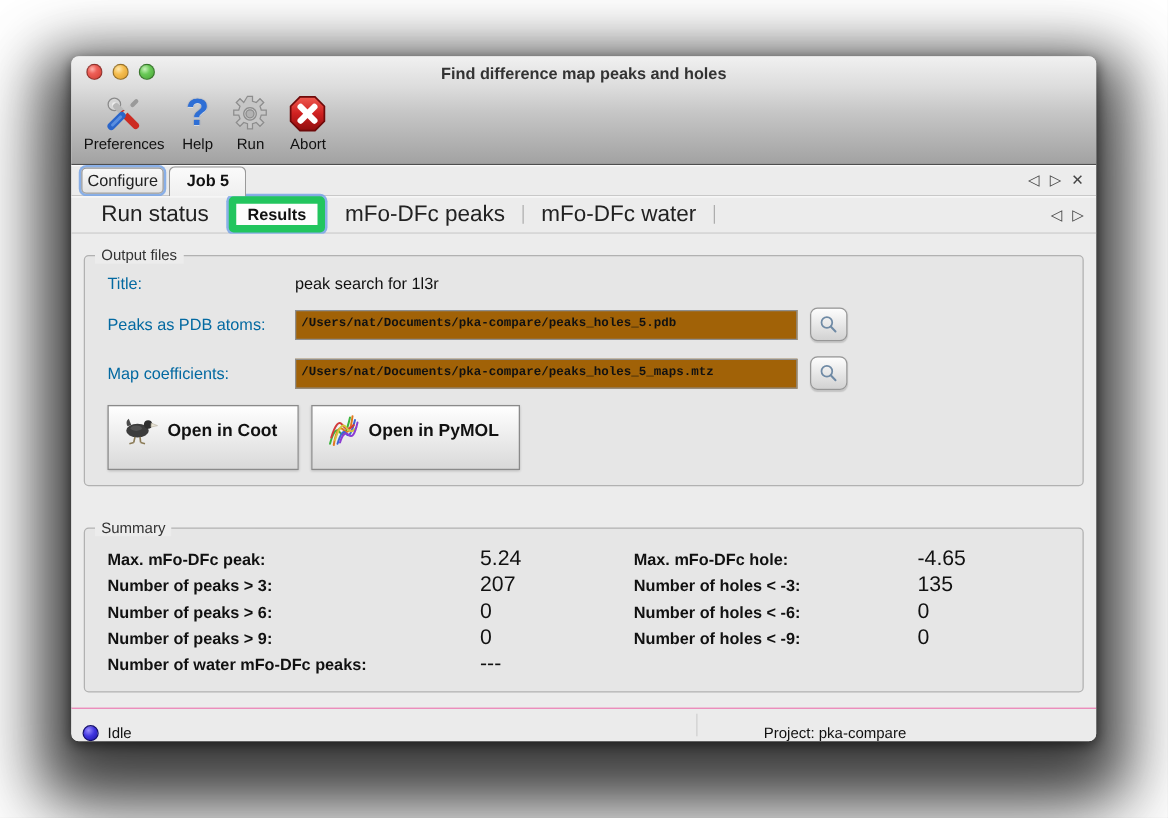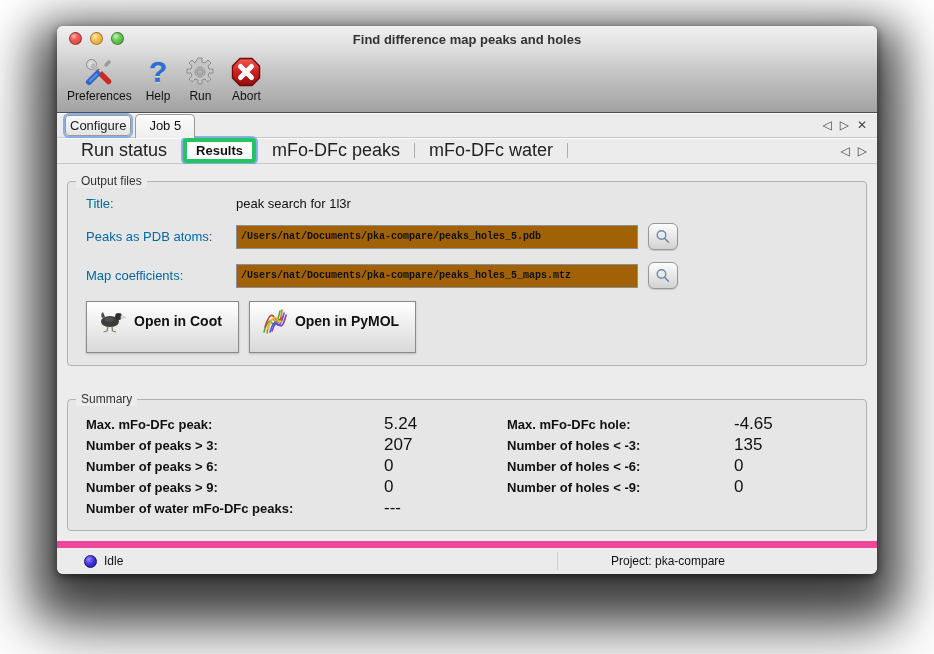--- a/index.html
+++ b/index.html
@@ -1,17 +1,17 @@
 <!DOCTYPE html>
 <html><head>
 <meta charset="utf-8">
 <style>
   html,body{margin:0;padding:0;background:#ffffff;width:934px;height:654px;overflow:hidden;
     font-family:"Liberation Sans",sans-serif;-webkit-font-smoothing:antialiased;}
-  .window{position:absolute;left:57px;top:26px;width:820px;height:548px;border-radius:6px;
+  .window{position:absolute;left:57px;top:45px;width:820px;height:548px;border-radius:6px;
     background:#ececec;overflow:hidden;
     box-shadow:0 20px 45px 22px rgba(0,0,0,0.62),0 40px 70px 18px rgba(0,0,0,0.38),0 3px 10px rgba(0,0,0,0.55);
     display:flex;flex-direction:column;}
   
   .chrome{background:linear-gradient(180deg,#f1f1f1 0px,#dcdcdc 25px,#c6c6c6 45px,#a2a2a2 100%);
     border-bottom:1px solid #4e4e4e;flex:0 0 86px;position:relative;}
   .titlebar{height:26px;position:relative;display:flex;align-items:center;}
   .lights{position:absolute;left:12px;top:6px;display:flex;gap:8px;}
   .light{width:13px;height:13px;border-radius:50%;border:1px solid rgba(0,0,0,.35);box-sizing:border-box;}
   .light.red{background:radial-gradient(circle at 35% 30%,#ffb3ad 0%,#ee6058 35%,#d03b30 100%);}
@@ -25,25 +25,25 @@
   .qmark{font-size:30px;font-weight:800;color:#2e6fd6;line-height:30px;
     text-shadow:0 1px 0 rgba(255,255,255,.55),0 0 1px #174a9e;}
   
   .tabrow{flex:0 0 24px;background:#ececec;display:flex;align-items:center;position:relative;
     border-bottom:1px solid #c8c8c8;box-shadow:inset 0 1px 0 #fafafa;}
   .tabrow1{padding-left:8px;}
   .tabrow2{flex-basis:25px;padding-left:12px;}
   .tab-config{font-size:13px;color:#222;background:linear-gradient(#fafafa,#e3e3e3);
     border:1px solid #9a9a9a;border-radius:4px;padding:2px 4px;margin-right:4px;
     box-shadow:0 0 0 2px rgba(120,165,230,.85);}
-  .tab-active-main{font-size:13px;font-weight:normal;color:#111;background:linear-gradient(#fbfbfb,#efefef);
+  .tab-active-main{font-size:13px;font-weight:bold;color:#111;background:linear-gradient(#fbfbfb,#efefef);
     border:1px solid #9a9a9a;border-bottom:none;border-radius:5px 5px 0 0;padding:3px 13px 5px;
     margin-bottom:-1px;position:relative;z-index:2;}
   .subtab{font-size:18px;color:#222;padding:0 12px;}
-  .subtab-active{font-size:13px;font-weight:bold;color:#111;background:#fdfdfd;border:4px solid #22c55e;
+  .subtab-active{font-size:13px;font-weight:bold;color:#111;background:#fdfdfd;border:6px solid #22c55e;
     border-radius:4px;padding:1px 9px;margin:0 4px;box-shadow:0 0 0 2px rgba(120,165,230,.85);}
   .vsep{width:1px;height:15px;background:#adadad;margin:0 2px;}
   .tabnav{position:absolute;right:10px;top:0;height:100%;display:flex;align-items:center;gap:8px;
     font-size:12px;color:#444;}
   .tabnav span{cursor:default;line-height:12px;}
   
   .content{flex:1 1 auto;background:#ececec;padding:4px 10px 0;position:relative;}
   .group{position:relative;border:1px solid #b1b1b1;border-radius:4px;background:#e6e6e6;
     margin-top:13px;}
   .group-label{position:absolute;top:-8px;left:8px;background:#ececec;padding:0 5px;
@@ -60,22 +60,22 @@
     box-shadow:0 1px 1px rgba(0,0,0,.15);}
   .btnrow{display:flex;gap:10px;margin-top:4px;}
   .bigbtn{height:38px;border:1px solid #8a8a8a;background:linear-gradient(#ffffff,#d9d9d9);
     display:flex;align-items:center;gap:7px;padding:0 16px 12px 10px;font-size:14px;font-weight:bold;color:#111;
     box-shadow:0 1px 2px rgba(0,0,0,.2);}
   
   .sumgrid{display:grid;grid-template-columns:298px 123px 227px 1fr;row-gap:1px;align-items:center;}
   .sumlabel{font-size:13px;font-weight:bold;color:#111;}
   .sumvalue{font-size:17px;color:#111;}
   
-  .statusbar{flex:0 0 26px;background:#ebebeb;border-top:7px solid #ec4899;position:relative;
-    display:flex;align-items:center;border-radius:0 0 6px 6px;padding-left:18px;}
+  .statusbar{flex:0 0 26px;background:#ebebeb;border-top:1px solid #ec4899;position:relative;
+    display:flex;align-items:flex-end;border-radius:0 0 6px 6px;}
   .orb{width:13px;height:13px;border-radius:50%;margin:0 7px 0 9px;
     background:radial-gradient(circle at 35% 30%,#9a8cff 0%,#4136e0 45%,#1b12a0 100%);
     border:1px solid #15106e;box-sizing:border-box;}
   .statustext{font-size:12px;color:#111;}
   .statussep{position:absolute;left:500px;top:4px;bottom:4px;width:1px;background:#cfcfcf;}
   .projectfield{position:absolute;left:500px;width:222px;text-align:center;font-size:12px;color:#111;}
 </style>
 </head>
 <body>
 

